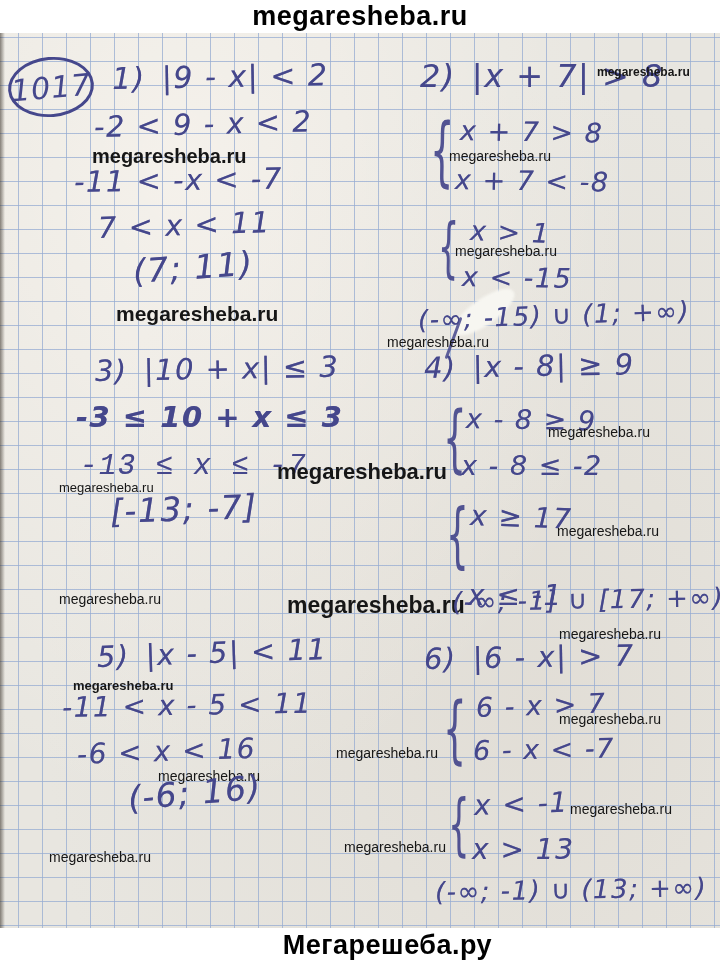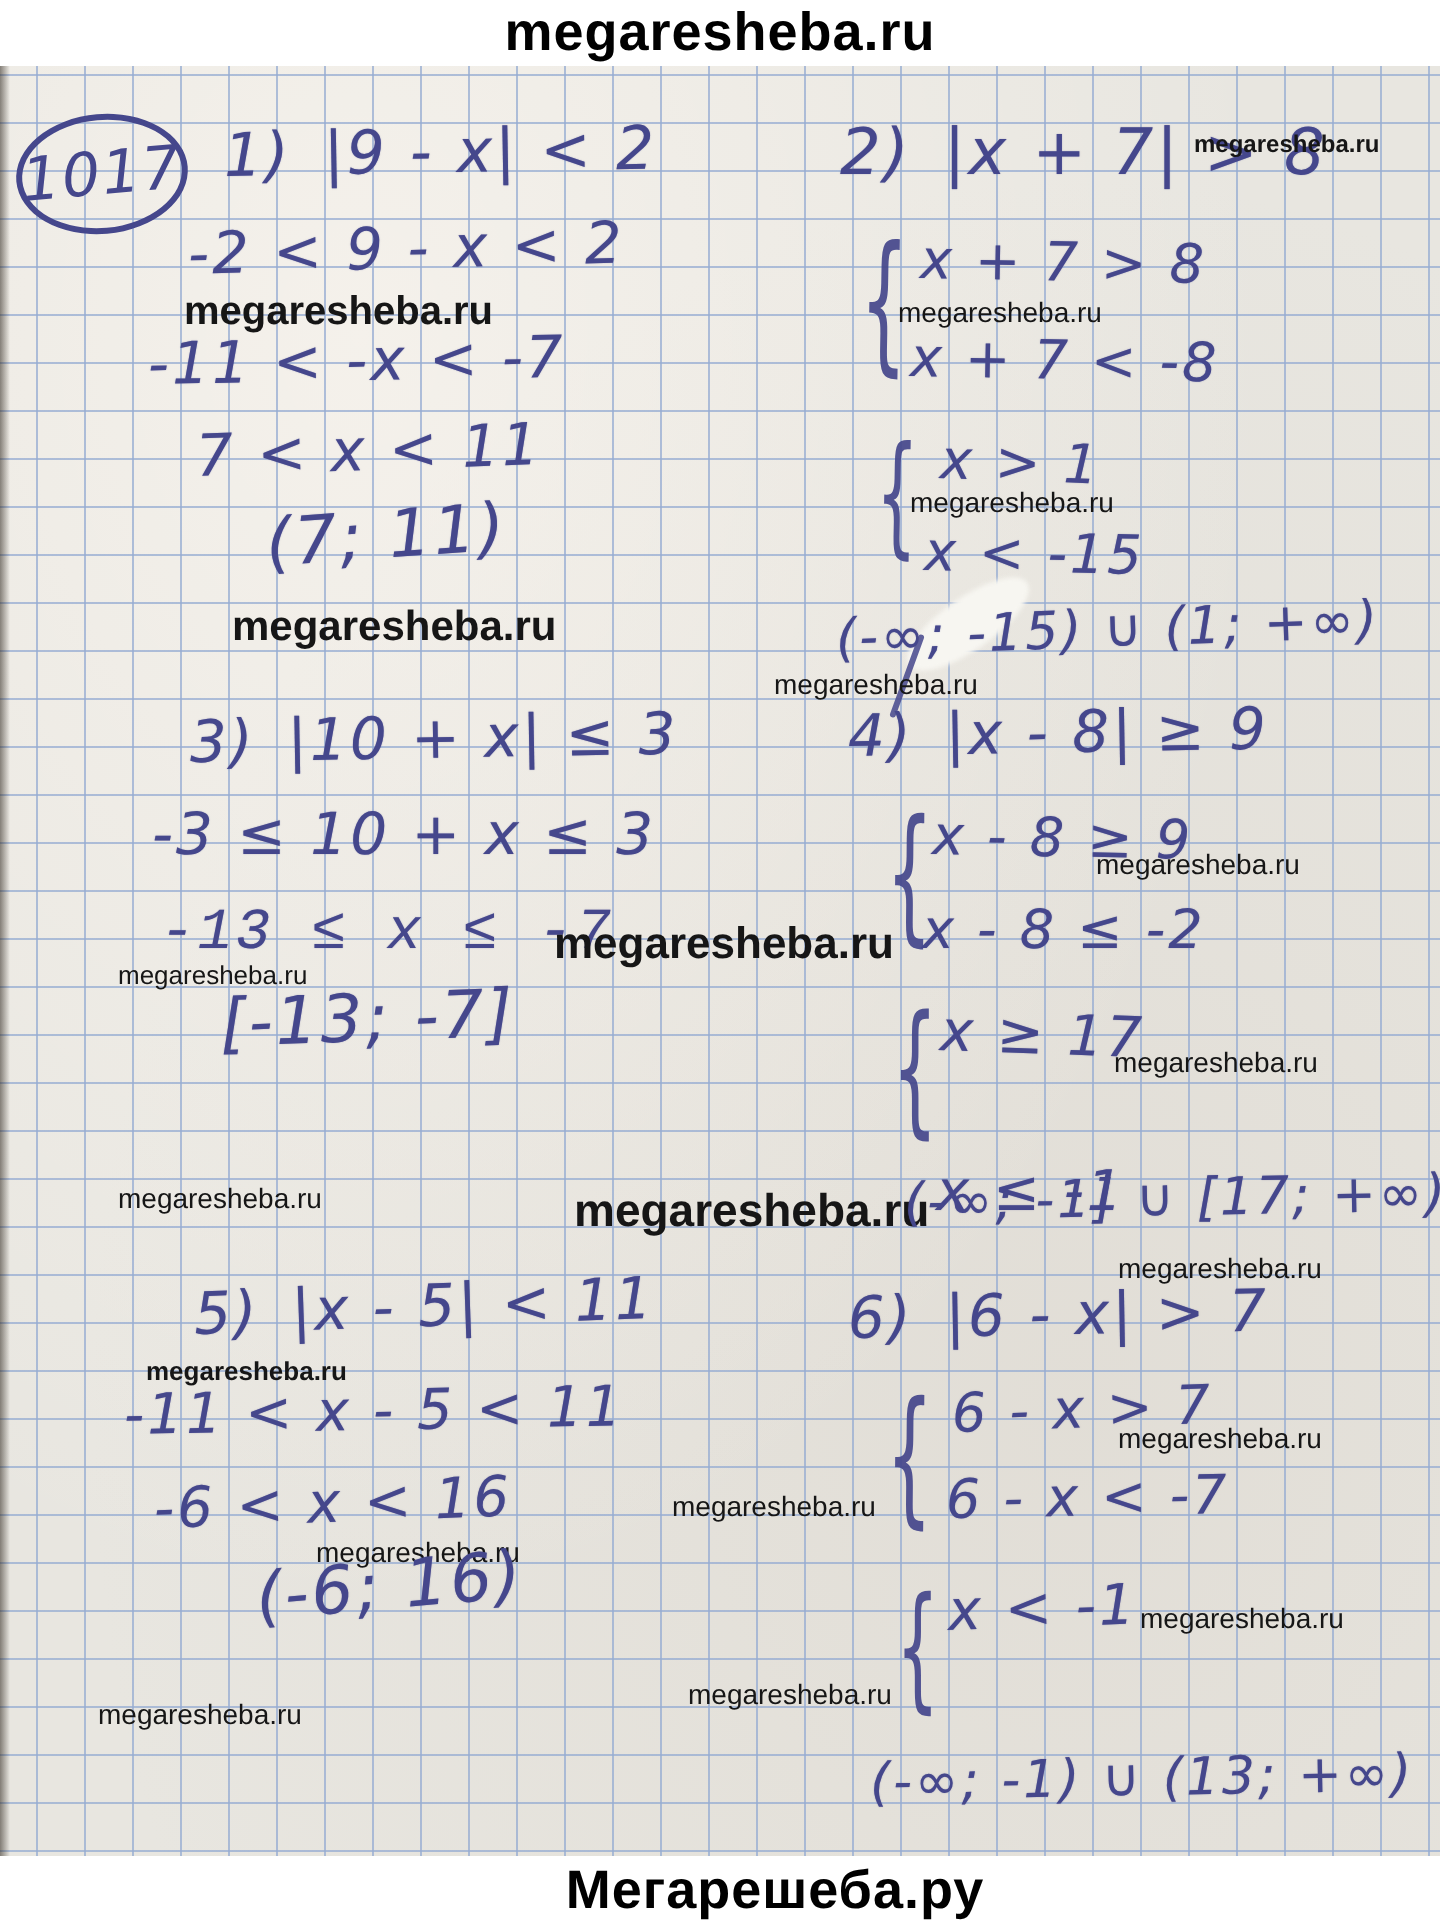--- a/index.html
+++ b/index.html
@@ -88,21 +88,21 @@
   <span class="hw" style="left:462px;top:262px;font-size:27px;--r:1deg">x &lt; -15</span>
 
   <div class="whiteout"></div>
   <div class="stray"></div>
   <span class="hw" style="left:418px;top:306px;font-size:26px;--r:-2deg">(-∞; -15) ∪ (1; +∞)</span>
   <span class="wm sm" style="left:387px;top:335px;">megaresheba.ru</span>
 
   <div class="hw" style="left:95px;top:356px;font-size:29px;--r:-1deg">
     <span>3)</span><span class="gap">|10 + x| ≤ 3</span>
   </div>
-  <span class="hw" style="left:76px;top:402px;font-size:29px;">-3 ≤ 10 + x ≤ 3</span>
+  <span class="hw" style="left:76px;top:402px;font-size:29px;font-weight:bold;">-3 ≤ 10 + x ≤ 3</span>
   <span class="hw" style="left:80px;top:451px;font-size:29px;font-family:Liberation Mono, monospace;">-13 ≤ x ≤ -7</span>
   <span class="wm b" style="left:277px;top:461px;font-size:22px;">megaresheba.ru</span>
   <span class="wm sm" style="left:59px;top:481px;font-size:13px;">megaresheba.ru</span>
   <span class="hw" style="left:110px;top:494px;font-size:33px;--r:-2deg">[-13; -7]</span>
 
   <div class="hw" style="left:424px;top:353px;font-size:29px;--r:-1deg">
     <span>4)</span><span class="gap">|x - 8| ≥ 9</span>
   </div>
   <span class="brace" style="left:443px;top:399px;font-size:74px;--r:1deg">{</span>
   <span class="hw" style="left:466px;top:404px;font-size:27px;--r:1deg">x - 8 ≥ 9</span>
@@ -134,20 +134,21 @@
   </div>
   <span class="brace" style="left:443px;top:690px;font-size:74px;--r:1deg">{</span>
   <span class="hw" style="left:476px;top:693px;font-size:27px;--r:-2deg">6 - x &gt; 7</span>
   <span class="wm sm" style="left:559px;top:712px;">megaresheba.ru</span>
   <span class="hw" style="left:473px;top:736px;font-size:27px;--r:-1deg">6 - x &lt; -7</span>
   <span class="wm sm" style="left:336px;top:746px;">megaresheba.ru</span>
 
   <span class="brace" style="left:448px;top:789px;font-size:68px;">{</span>
   <span class="hw" style="left:474px;top:791px;font-size:28px;--r:-2deg">x &lt; -1</span>
   <span class="wm sm" style="left:570px;top:802px;">megaresheba.ru</span>
+  <span class="hw" style="left:472px;top:835px;font-size:28px;">x &gt; 13</span>
   <span class="wm sm" style="left:344px;top:840px;">megaresheba.ru</span>
   <span class="hw" style="left:435px;top:878px;font-size:26px;--r:-1deg">(-∞; -1) ∪ (13; +∞)</span>
 
   <div class="band bottom">
     <span class="band-text">Мегарешеба.ру</span>
   </div>
 
 </div>
 
 </body></html>

